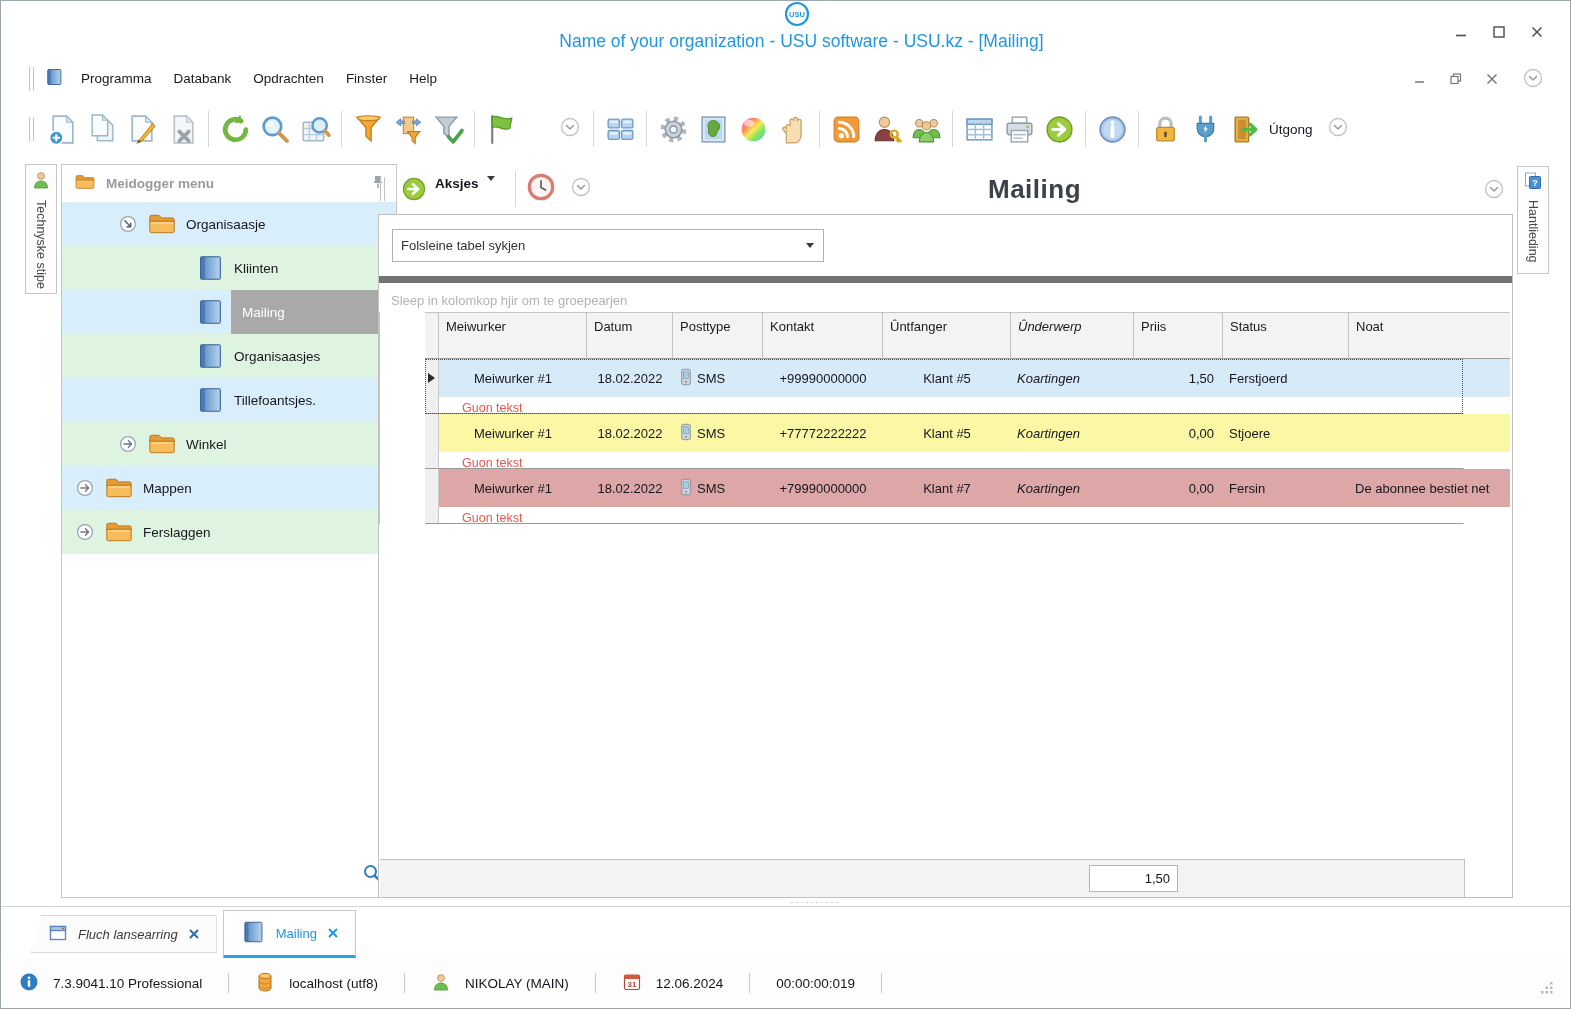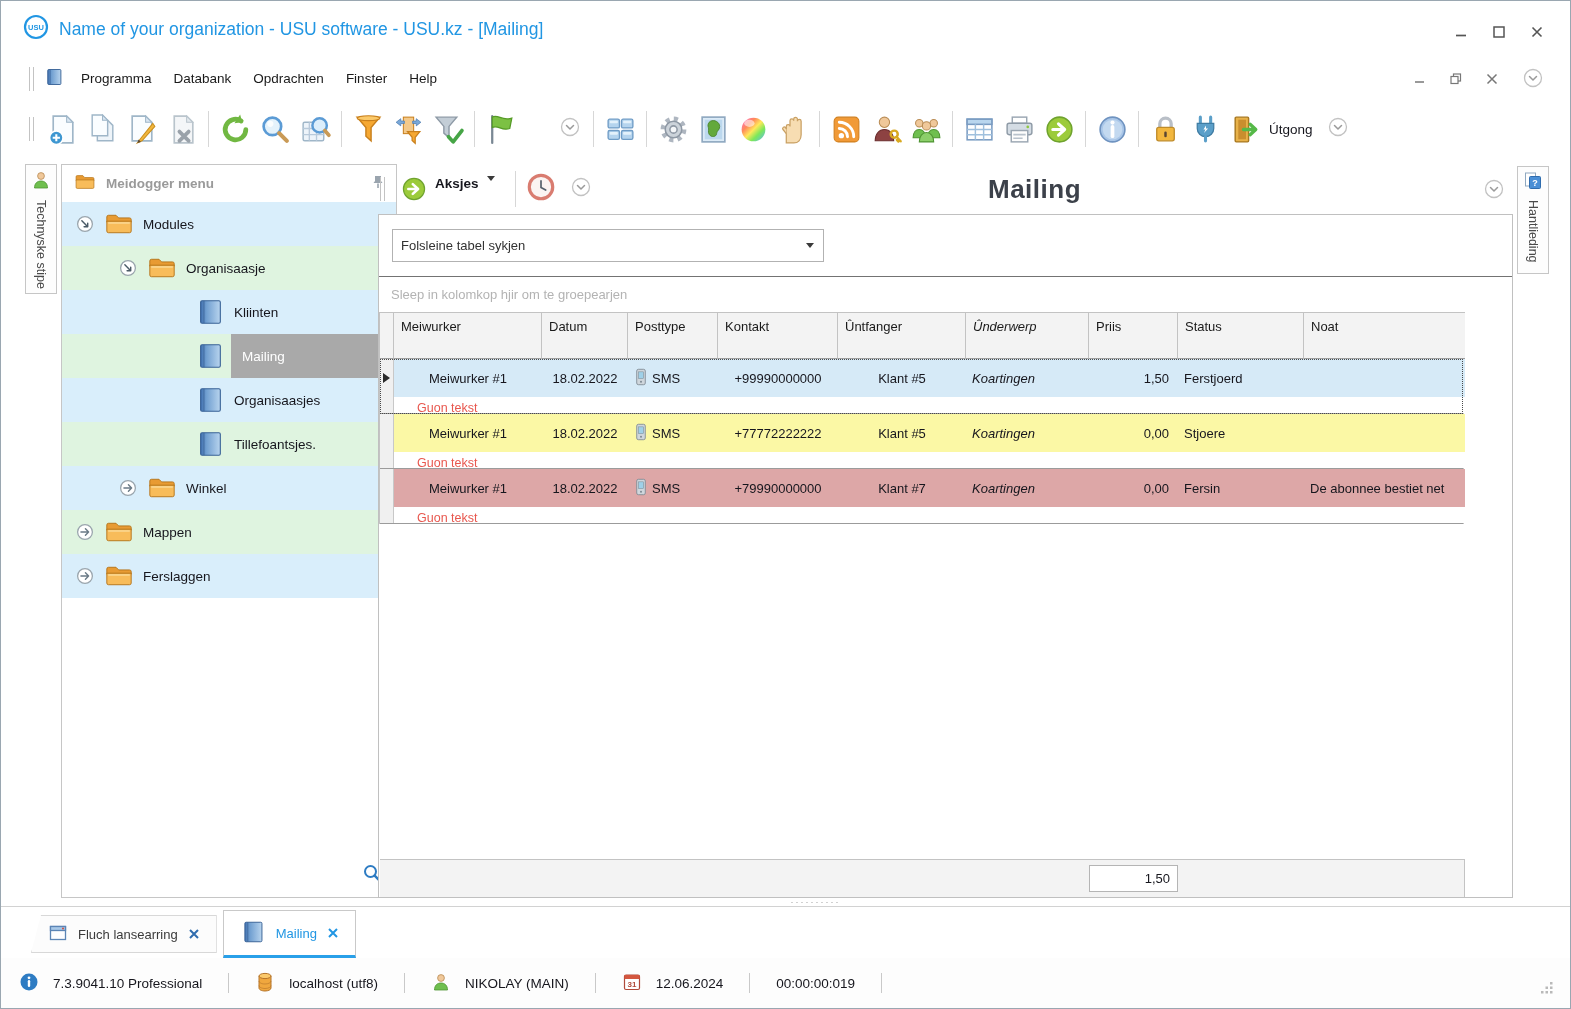--- a/index.html
+++ b/index.html
@@ -1,20 +1,20 @@
 <!DOCTYPE html>
 <html><head>
 <meta charset="utf-8">
 <style>
   * { box-sizing: border-box; margin: 0; padding: 0; }
   html,body { width:1571px; height:1009px; background:#e8e8e8; font-family:"Liberation Sans","DejaVu Sans",sans-serif; }
   .window { position:absolute; left:0; top:0; width:1571px; height:1009px; background:#fff; border:1px solid #9aa7b1; }
 
   
-  .titlebar { position:absolute; left:0; top:0; right:0; height:56px; display:flex; align-items:center; padding-left:22px; }
+  .titlebar { position:absolute; left:0; top:0; right:0; height:56px; display:flex; align-items:center; padding-left:22px;flex-direction:column; }
   .titlebar .ttext { color:#2196e3; font-size:17.5px; margin-left:10px; }
   .wctrl { position:absolute; right:26px; top:24px; display:flex; gap:24px; }
   .wctrl span { display:inline-flex; width:14px; height:14px; align-items:center; justify-content:center; cursor:pointer; }
 
   
   .menubar { position:absolute; left:0; top:56px; right:0; height:43px; display:flex; align-items:center; padding-left:28px; }
   .grip { width:5px; height:24px; border-left:1px solid #c3c3c3; border-right:1px solid #c3c3c3; margin-right:8px; }
   .menubar .micon { margin:0 6px 0 2px; }
   .menu-item { font-size:13.5px; color:#1a1a1a; padding:6px 11px; cursor:default; }
   .mdictrl { position:absolute; right:26px; top:66px; display:flex; gap:24px; align-items:center; }
@@ -56,23 +56,23 @@
   .aksjes .albl { font-size:13.5px; font-weight:bold; color:#16161d; }
   .caret { width:0; height:0; border-left:4px solid transparent; border-right:4px solid transparent; border-top:5px solid #3a3a3a; }
   .psep { width:1px; height:36px; background:#d7d7d7; margin:0 10px; }
   .ptitle { position:absolute; left:180px; right:0; text-align:center; font-size:26px; font-weight:bold; color:#3c414a; letter-spacing:.5px; }
   .pchev { position:absolute; right:8px; top:14px; }
 
   .contentbox { position:absolute; left:2px; right:0; top:50px; bottom:0; border:1px solid #c0c0c0; background:#fff; }
   .combo { margin:14px 0 0 13px; width:432px; height:33px; border:1px solid #b2b2b2; display:flex; align-items:center; background:#fff; cursor:text; }
   .combo .cval { flex:1; font-size:13px; color:#333; padding-left:8px; }
   .combo .cbtn { width:26px; height:100%; display:flex; align-items:center; justify-content:center; cursor:pointer; }
-  .groupby { margin-top:14px; height:36px; line-height:35px; border-top:1px solid #737373; color:#b3b3b3; font-size:13px; padding-left:12px; }
-
-  .tbl { width:1085px; border-left:1px solid #c3c3c3; border-right:1px solid #c3c3c3; }
+  .groupby { margin-top:14px; height:36px; line-height:35px; border-top:7px solid #737373; color:#b3b3b3; font-size:13px; padding-left:12px; }
+
+  .tbl { width:1085px; border-left:1px solid #c3c3c3; border-right:1px solid #c3c3c3;padding-left:45px; }
   .thead { display:flex; }
   .hcell { background:#f3f3f3; border-top:1px solid #c3c3c3; border-right:1px solid #c3c3c3; border-bottom:1px solid #9e9e9e; height:47px; padding:6px 0 0 7px; font-size:13px; color:#1a1a1a; cursor:pointer; }
   .hcell:last-child { border-right:none; }
   .ind { width:14px; flex:none; padding:0; cursor:default; }
   .c0{width:148px;flex:none;} .c1{width:86px;flex:none;} .c2{width:90px;flex:none;}
   .c3{width:120px;flex:none;} .c4{width:128px;flex:none;} .c5{width:123px;flex:none;font-style:italic;}
   .c6{width:89px;flex:none;} .c7{width:126px;flex:none;} .c8{width:161px;flex:none;}
 
   .tgroup { display:flex; border-bottom:1px solid #9b9b9b; cursor:pointer; }
   .tgroup.sel { outline:1.5px dotted #4a4a4a; outline-offset:-1.5px; }
@@ -85,21 +85,21 @@
   .ptype { display:flex; align-items:center; gap:5px; padding-left:7px; }
   .gnote { height:16px; line-height:22px; background:#fff; color:#e8574e; font-size:12.5px; padding-left:23px; }
 
   .tfoot { position:absolute; left:1px; bottom:0; width:1085px; height:38px; background:#f3f3f3; border-top:1px solid #c3c3c3; border-right:1px solid #c3c3c3; }
   .fcell { position:absolute; left:709px; top:5px; width:89px; height:27px; background:#fff; border:1px solid #b5b5b5; font-size:13px; color:#16161d; text-align:right; line-height:25px; padding-right:7px; }
 
   
   .splitdots { position:absolute; top:896px; left:50%; width:60px; text-align:center; color:#9a9a9a; font-size:9px; letter-spacing:2px; }
   .tabstrip { position:absolute; left:0; top:905px; right:0; height:52px; border-top:1px solid #d2d2d2; display:flex; align-items:flex-end; padding-left:30px; background:#fff; }
   .btab { display:flex; align-items:center; gap:10px; padding:0 16px; cursor:pointer; }
-  .btab1 { height:38px; margin-bottom:5px; background:#fcfcfc; border:1px solid #d8d8d8; clip-path:polygon(10px 0,100% 0,100% 100%,0 100%); font-size:13px; color:#3a3a3a; }
+  .btab1 { height:38px; margin-bottom:5px; background:#fcfcfc; border:1px solid #d8d8d8; clip-path:polygon(10px 0,100% 0,100% 100%,0 100%); font-size:13px; color:#3a3a3a;font-style:italic; }
   .btab2 { height:48px; background:#fff; border:1px solid #c9c9c9; border-bottom:3px solid #29a0e9; font-size:13px; color:#2196e3; margin-left:6px; }
   .tabx { display:flex; cursor:pointer; }
 
   
   .statusbar { position:absolute; left:0; top:957px; right:0; bottom:0; background:#fdfdfd; display:flex; align-items:center; padding-left:18px; font-size:13.5px; color:#16161d; }
   .sbitem { display:flex; align-items:center; gap:14px; }
   .ssep { width:1px; height:20px; background:#c9c9c9; margin:0 26px; }
   .sgrip { position:absolute; right:16px; bottom:10px; }
 </style>
 </head>
@@ -415,34 +415,20 @@
               <path d="M3 8.5A1.8 1.8 0 0 1 4.8 6.7h8l2.8 2.8h11.6A1.8 1.8 0 0 1 29 11.3V14H3z" fill="#e89b33" stroke="#b5741a"></path>
               <path d="M3 13h26v10.5a1.8 1.8 0 0 1-1.8 1.8H4.8A1.8 1.8 0 0 1 3 23.5z" fill="#f8bc5a" stroke="#b5741a"></path>
             </svg></span>
         <span class="thlabel">Meidogger menu</span>
         <span><svg class="i16" viewBox="0 0 16 16">
               <path d="M5 2h6v5l1.5 2h-9L5 7z" fill="#9aa4ae"></path>
               <path d="M8 9.5v4.5" stroke="#9aa4ae" stroke-width="1.6"></path>
             </svg></span>
       </div>
       <div>
-        <div class="trow lvl0">
-          <span class="texp"><svg class="i18" viewBox="0 0 20 20">
-                <circle cx="10" cy="10" r="8.2" fill="#fff" stroke="#9aa5ad" stroke-width="1.4"></circle>
-                <path d="M6.5 6.5L13 13M13 9v4H9" fill="none" stroke="#4a5a66" stroke-width="1.6" stroke-linecap="round" stroke-linejoin="round"></path>
-              </svg></span>
-          <span class="tico">
-              <svg class="i30" viewBox="0 0 32 32">
-                <path d="M3 8.5A1.8 1.8 0 0 1 4.8 6.7h8l2.8 2.8h11.6A1.8 1.8 0 0 1 29 11.3V14H3z" fill="#e89b33" stroke="#b5741a"></path>
-                <path d="M3 13h26v10.5a1.8 1.8 0 0 1-1.8 1.8H4.8A1.8 1.8 0 0 1 3 23.5z" fill="#f8bc5a" stroke="#b5741a"></path>
-                <path d="M4.5 14h23v1.8h-23z" fill="#fbd893" opacity=".9"></path>
-              </svg>
-            </span>
-          <span class="tlbl">Modules</span>
-        </div>
         <div class="trow lvl1">
           <span class="texp"><svg class="i18" viewBox="0 0 20 20">
                 <circle cx="10" cy="10" r="8.2" fill="#fff" stroke="#9aa5ad" stroke-width="1.4"></circle>
                 <path d="M6.5 6.5L13 13M13 9v4H9" fill="none" stroke="#4a5a66" stroke-width="1.6" stroke-linecap="round" stroke-linejoin="round"></path>
               </svg></span>
           <span class="tico">
               <svg class="i30" viewBox="0 0 32 32">
                 <path d="M3 8.5A1.8 1.8 0 0 1 4.8 6.7h8l2.8 2.8h11.6A1.8 1.8 0 0 1 29 11.3V14H3z" fill="#e89b33" stroke="#b5741a"></path>
                 <path d="M3 13h26v10.5a1.8 1.8 0 0 1-1.8 1.8H4.8A1.8 1.8 0 0 1 3 23.5z" fill="#f8bc5a" stroke="#b5741a"></path>
                 <path d="M4.5 14h23v1.8h-23z" fill="#fbd893" opacity=".9"></path>

